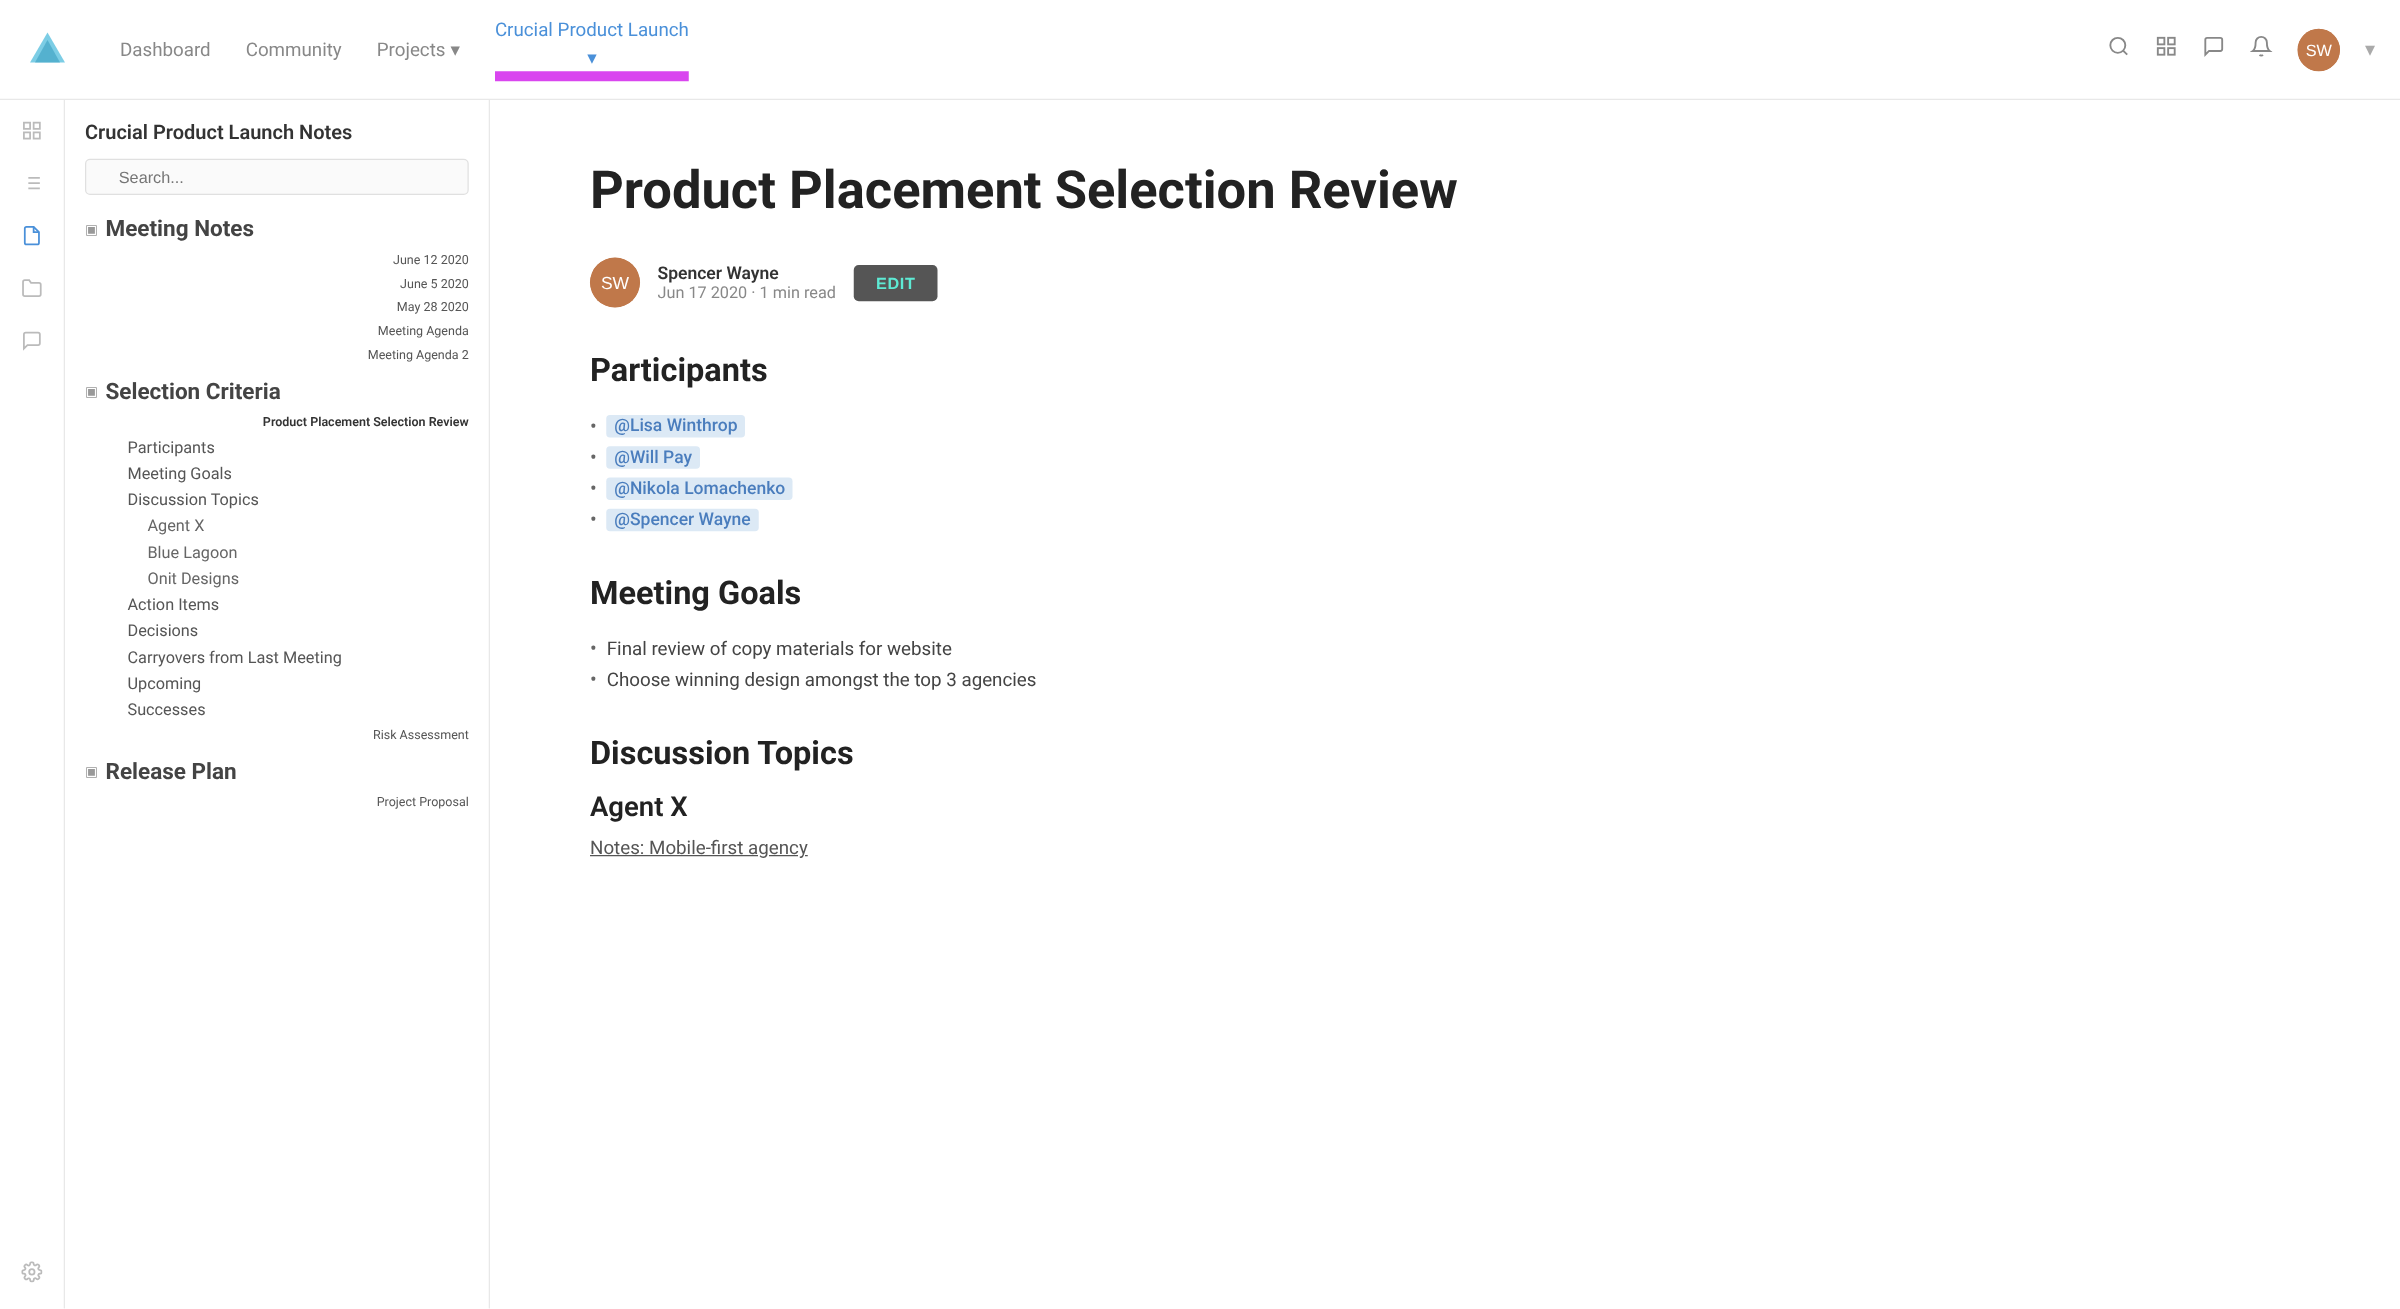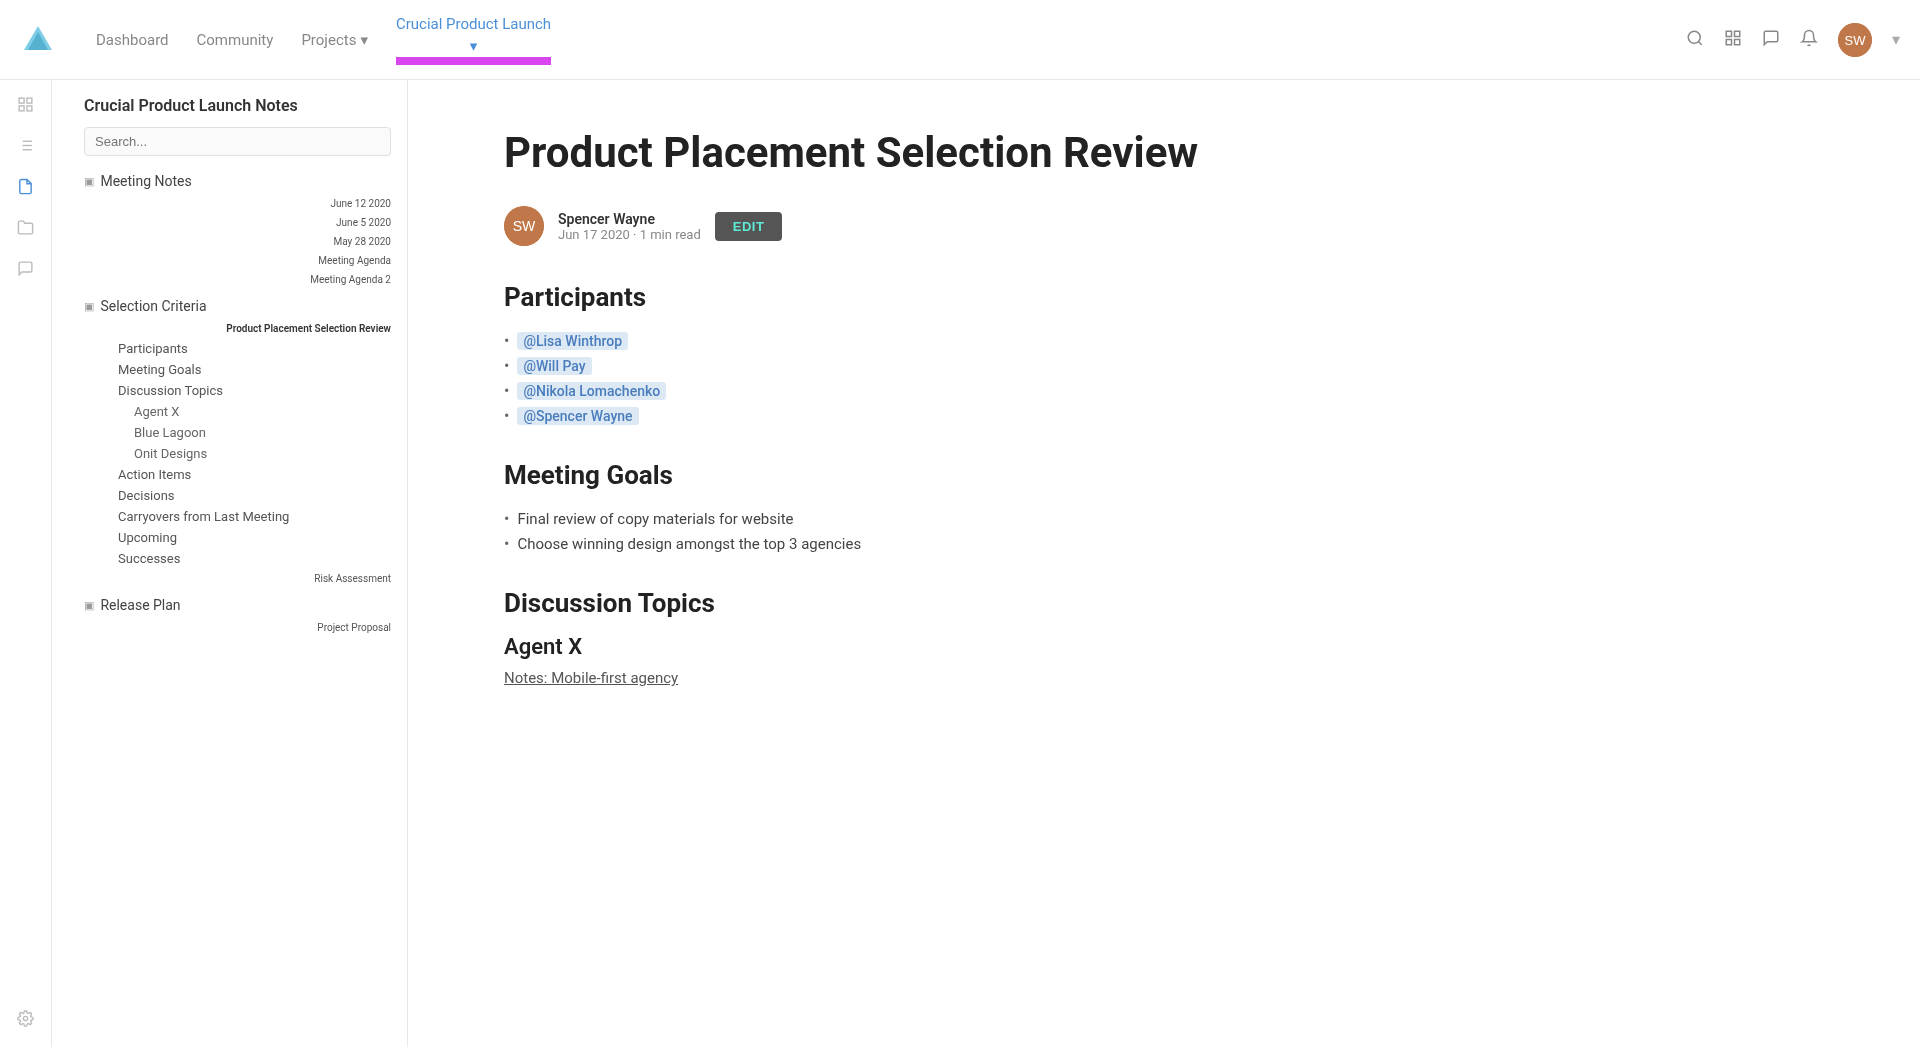--- a/index.html
+++ b/index.html
@@ -19,21 +19,21 @@
     .nav-logo { width: 36px; height: 36px; flex-shrink: 0; }
     .nav-links { display: flex; align-items: center; gap: 28px; margin-left: 8px; }
     .nav-link { color: #888; font-size: 15px; text-decoration: none; cursor: pointer; white-space: nowrap; }
     .nav-link.active { color: #4a90d9; border-bottom: 8px solid #d946ef; padding-bottom: 2px; flex-direction: column; }
     .nav-link-dropdown { display: flex; align-items: center; gap: 4px; }
     .nav-right { margin-left: auto; display: flex; align-items: center; gap: 20px; }
     .nav-icon-btn { color: #888; cursor: pointer; font-size: 18px; }
     .nav-avatar { width: 34px; height: 34px; border-radius: 50%; background: #c0784a; display: flex; align-items: center; justify-content: center; color: #fff; font-size: 13px; cursor: pointer; overflow: hidden; }
 
     
-    .app-body { display: flex; flex: 1; overflow: hidden; gap: 16px; }
+    .app-body { display: flex; flex: 1; overflow: hidden; }
 
     
     .icon-bar {
       width: 52px;
       border-right: 1px solid #e8e8e8;
       display: flex;
       flex-direction: column;
       align-items: center;
       padding: 16px 0;
       gap: 20px;
@@ -48,35 +48,35 @@
       width: 340px;
       border-right: 1px solid #e8e8e8;
       overflow-y: auto;
       flex-shrink: 0;
       padding: 16px 0;
       background: #fff;
     }
     .sidebar-title { font-size: 16px; font-weight: 600; color: #333; padding: 0 16px 12px; }
     .sidebar-search {
       margin: 0 16px 12px;
-      padding: 6px 10px;
+      padding: 6px 26px;
       border: 1px solid #e0e0e0;
       border-radius: 4px;
       font-size: 13px;
       color: #999;
       width: calc(100% - 32px);
       background: #fafafa;
     }
     .sidebar-new { display: flex; align-items: center; gap: 4px; color: #4a90d9; font-size: 13px; font-weight: 600; padding: 6px 16px; cursor: pointer; margin-bottom: 8px; }
 
     
     .sidebar-group { margin-bottom: 4px; }
     .sidebar-group-header { display: flex; align-items: center; gap: 6px; padding: 5px 16px; cursor: pointer; }
     .sidebar-group-icon { color: #999; font-size: 11px; }
-    .sidebar-group-title { font-size: 14px; font-weight: 400; color: #444; text-align: center; }
+    .sidebar-group-title { font-size: 18px; font-weight: 700; color: #444; text-align: center; }
     .sidebar-item { padding: 4px 16px 4px 36px; font-size: 10px; color: #555; cursor: pointer; text-align: right; }
     .sidebar-item.active { font-weight: 600; color: #333; }
     .sidebar-sub-item { padding: 3px 16px 3px 50px; font-size: 13px; color: #555; cursor: pointer; }
     .sidebar-sub-sub-item { padding: 3px 16px 3px 66px; font-size: 13px; color: #666; cursor: pointer; }
 
     
     .sidebar::-webkit-scrollbar { width: 4px; }
     .sidebar::-webkit-scrollbar-thumb { background: #ddd; border-radius: 2px; }
 
     

